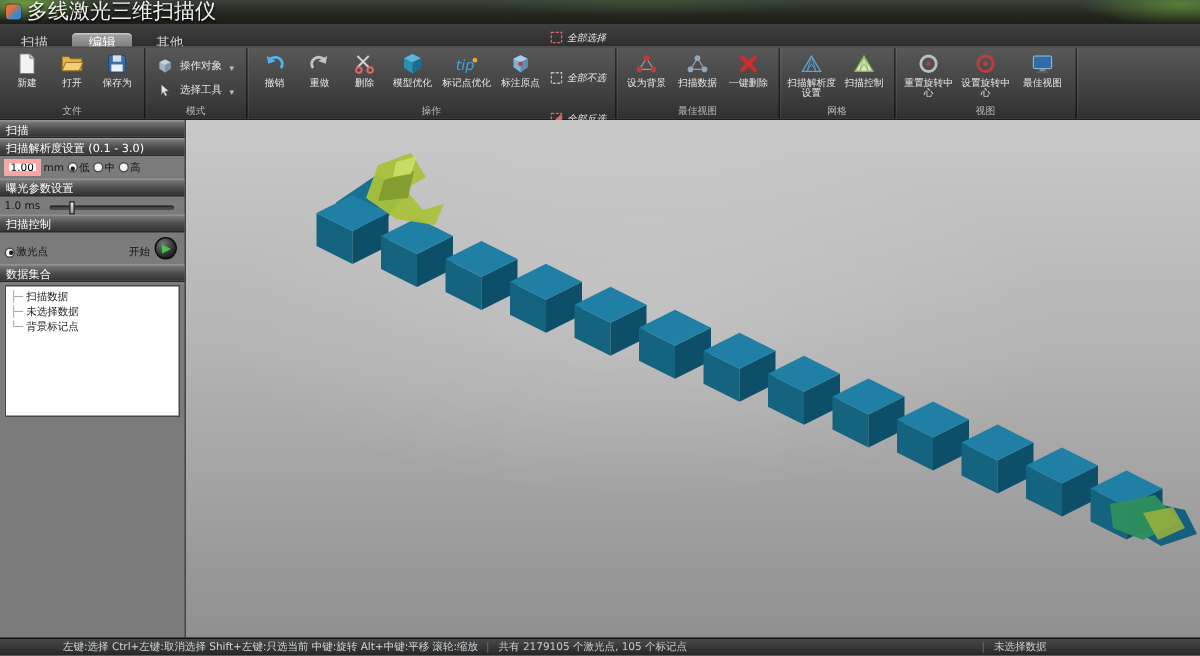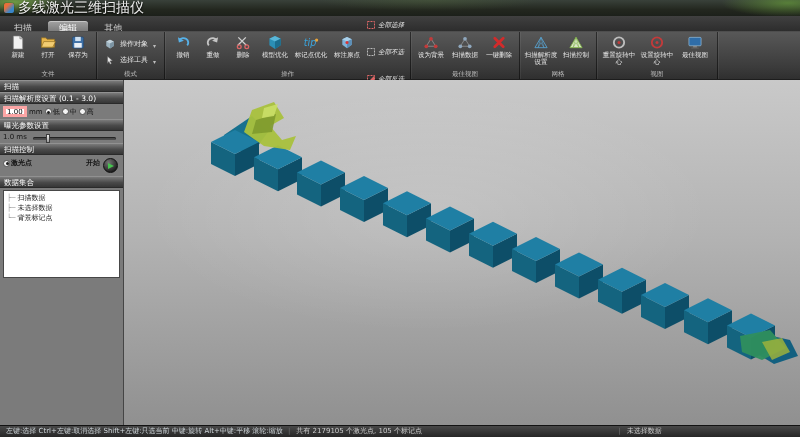--- a/index.html
+++ b/index.html
@@ -41,40 +41,40 @@
   
   .sidebar{position:absolute;left:0;top:80px;width:124px;bottom:12px;background:#7b7b7b;border-right:1px solid #454545;}
   .shead{height:12px;background:linear-gradient(180deg,#7a7a7a,#4a4a4a 55%,#363636);border-top:1px solid #919191;border-bottom:1px solid #2a2a2a;color:#fff;font-size:7.5px;line-height:11px;padding-left:4px;white-space:nowrap;overflow:hidden;}
   .srow{padding:2px 3px;display:flex;align-items:center;gap:2px;font-size:7px;color:#141414;}
   .tinput{width:24px;height:11px;font-size:7px;border:3px solid #fca5a5;background:#fff;padding:0 1px;font-family:inherit;}
   .radio{display:flex;align-items:center;gap:1px;cursor:default;}
   .rdot{width:7px;height:7px;border-radius:50%;background:#f4f4f4;border:1px solid #4e4e4e;display:inline-block;position:relative;}
   .rdot.sel::after{content:"";position:absolute;left:1.5px;top:1.5px;width:3px;height:3px;border-radius:50%;background:#1c1c1c;}
   .slider{flex:1;height:3px;background:#4e4e4e;border-radius:2px;position:relative;margin:3px 4px 0 4px;box-shadow:inset 0 1px 1px rgba(0,0,0,.6);}
   .thumb{position:absolute;left:16%;top:-3px;width:4px;height:9px;background:linear-gradient(180deg,#efefef,#9a9a9a);border:1px solid #3d3d3d;}
-  .ctlrow{display:flex;align-items:flex-start;padding:3px 5px 3px 3px;font-size:7px;color:#141414;font-weight:bold;}
+  .ctlrow{display:flex;align-items:flex-end;padding:3px 5px 3px 3px;font-size:7px;color:#141414;}
   .ctlrow .grow{flex:1;}
   .roundbtn{width:15px;height:15px;border-radius:50%;background:radial-gradient(circle at 35% 28%,#757575,#222 72%);border:1px solid #0e0e0e;display:flex;align-items:center;justify-content:center;margin-left:3px;}
   .tri{width:0;height:0;border-left:6px solid #46c24e;border-top:3.5px solid transparent;border-bottom:3.5px solid transparent;margin-left:1px;}
   .sq{width:5px;height:5px;background:#aeb6bb;}
   .listbox{margin:2px 3px;background:#fff;border:1px solid #474747;height:88px;font-size:7px;color:#222;padding:2px 0 0 3px;overflow:hidden;}
   .litem{line-height:10px;display:flex;gap:2px;white-space:nowrap;}
   .tglyph{color:#9a9a9a;}
 
   
   .viewport{position:absolute;left:124px;top:80px;right:0;bottom:12px;
     background:
       radial-gradient(ellipse 60% 50% at 45% 38%, rgba(255,255,255,.16), transparent 70%),
       linear-gradient(180deg,#c9c9c9,#b3b3b3 45%,#909090);}
   #cloud-svg{position:absolute;inset:0;width:100%;height:100%;}
 
   
   .statusbar{position:absolute;left:0;right:0;bottom:0;height:12px;display:flex;align-items:center;
     background:linear-gradient(180deg,#484848,#262626);border-top:1px solid #121212;
-    font-size:7px;color:#cccccc;line-height:11px;}
+    font-size:7px;color:#cccccc;line-height:11px;padding-left:36px;}
   .seg{padding:0 6px;white-space:nowrap;overflow:hidden;}
   .seg.hints{width:288px;color:#cfd6da;}
   .seg.counts{width:328px;}
   .sep{color:#6f6f6f;}
 </style>
 </head>
 <body>
 
 <div class="app">
 

